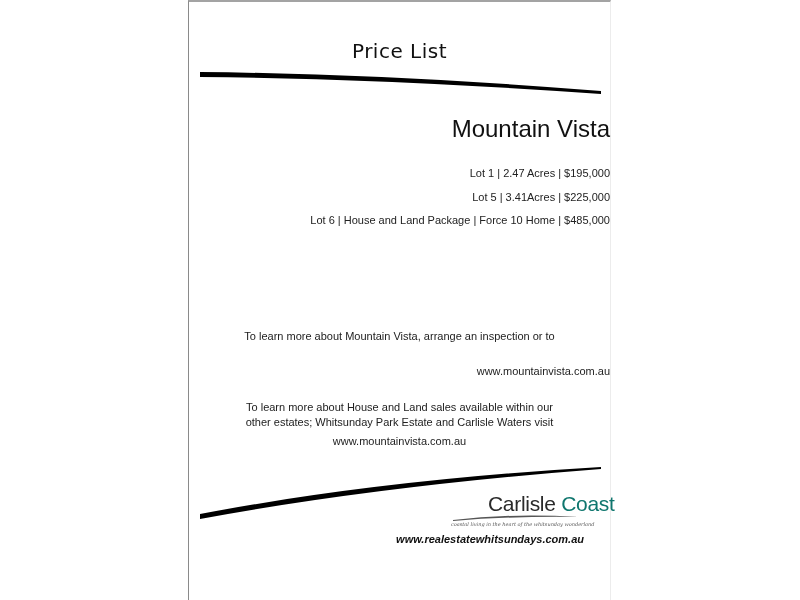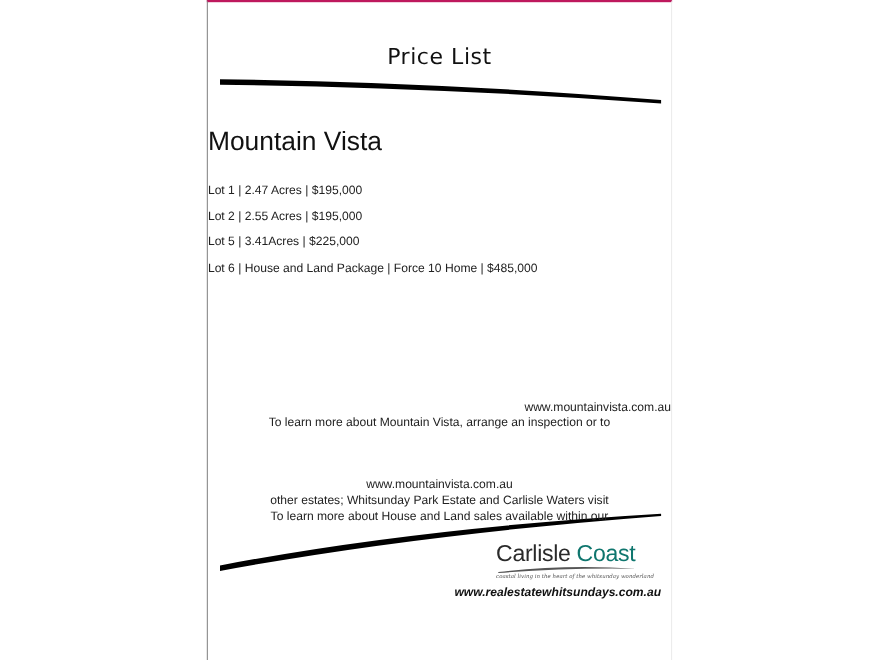--- a/index.html
+++ b/index.html
@@ -3,88 +3,87 @@
   <meta charset="utf-8">
   <style>
     html, body { margin: 0; padding: 0; }
     body {
       width: 800px; height: 600px; background: #ffffff; position: relative; overflow: hidden;
       font-family: "Liberation Sans", sans-serif; color: #1a1a1a;
     }
     .page {
       position: absolute; left: 188px; top: 0; width: 423px; height: 600px;
       background: #ffffff;
-      border-top: 2px solid #be185d;
+      border-top: 2px solid #a3a3a3;
       border-left: 1px solid #8a8a8a;
       border-right: 1px solid #ececec;
       box-sizing: border-box;
     }
     .header-title {
       position: absolute; left: 0; width: 100%; top: 37px; text-align: center;
       font-family: "DejaVu Sans", sans-serif; font-size: 20px; letter-spacing: 0.5px; color: #111;
       font-weight: normal;
     }
     .swoosh { position: absolute; left: 0; top: 0; }
     .estate-title {
-      position: absolute; left: 0; width: 100%; top: 113px; text-align: left;
+      position: absolute; left: 0; width: 100%; top: 113px; text-align: right;
       font-size: 24px; color: #111;
     }
     .lots { position: absolute; left: 0; width: 100%; top: 163px; }
     .lot {
-      text-align: left; font-size: 11px; height: 23.7px; line-height: 16px; color: #222;
+      text-align: right; font-size: 11px; height: 23.7px; line-height: 16px; color: #222;
     }
     .para {
-      position: absolute; left: 0; width: 100%; text-align: center; font-size: 11px; line-height: 15px; color: #222; margin-top: 48px;
+      position: absolute; left: 0; width: 100%; text-align: center; font-size: 11px; line-height: 15px; color: #222;
     }
     .url { position: absolute; left: 0; width: 100%; text-align: center; font-size: 11px; color: #222; }
     .logo {
       position: absolute; left: 262px; top: 490px; width: 140px; height: 40px;
     }
     .logo-text {
       position: absolute; left: 0; top: 0; font-size: 21px; letter-spacing: -0.3px; white-space: nowrap;
       font-weight: 300;
     }
-    .logo-carlisle { color: #2a2a2a; }
+    .logo-carlisle { color: #2a2a2a; margin-left: 37px; }
     .logo-coast { color: #0f766e; }
     .logo-tagline {
       position: absolute; left: 0; top: 29px; font-size: 5px; color: #555; white-space: nowrap;
       font-family: "DejaVu Serif", serif; font-style: italic;
     }
     .footer-url {
-      position: absolute; right: 9px; top: 531px; font-size: 11px; font-weight: bold; font-style: italic; color: #111;
+      position: absolute; right: 26px; top: 531px; font-size: 11px; font-weight: bold; font-style: italic; color: #111;
     }
   </style>
 </head>
 <body>
 
 <div class="page">
   <div class="header-title">Price List</div>
 
   <svg class="swoosh" width="423" height="600">
     <path d="M 11 70 Q 200 72 412 89 L 412 92 Q 200 77 11 75 Z" fill="#000"></path>
     <path d="M 11 512 Q 190 478 412 465 L 412 467 Q 190 484 11 517 Z" fill="#000"></path>
   </svg>
 
   <div class="estate-title">Mountain Vista</div>
 
   <div class="lots">
     <div class="lot">Lot 1 | 2.47 Acres | $195,000</div>
-    <div class="lot">Lot 2 | 2.55 Acres | $195,000</div>
     <div class="lot">Lot 5 | 3.41Acres | $225,000</div>
     <div class="lot">Lot 6 | House and Land Package | Force 10 Home | $485,000</div>
   </div>
 
   <div class="para" style="top:327px;">
     <div>To learn more about Mountain Vista, arrange an inspection or to</div>
   </div>
   <div class="url" style="top:363px;text-align:right;">www.mountainvista.com.au</div>
 
   <div class="para" style="top:398px;">
+    <div>To learn more about House and Land sales available within our</div>
     <div>other estates; Whitsunday Park Estate and Carlisle Waters visit</div>
-    <div>To learn more about House and Land sales available within our</div>
   </div>
   <div class="url" style="top:433px;">www.mountainvista.com.au</div>
 
   <div class="logo">
     <div class="logo-text">
       <span class="logo-carlisle">Carlisle</span>
       <span class="logo-coast">Coast</span>
     </div>
     <svg style="position:absolute;left:0;top:22px;" width="130" height="8">
       <path d="M 2 6 Q 60 -1 128 3 Q 60 2 2 7 Z" fill="#555"></path>

